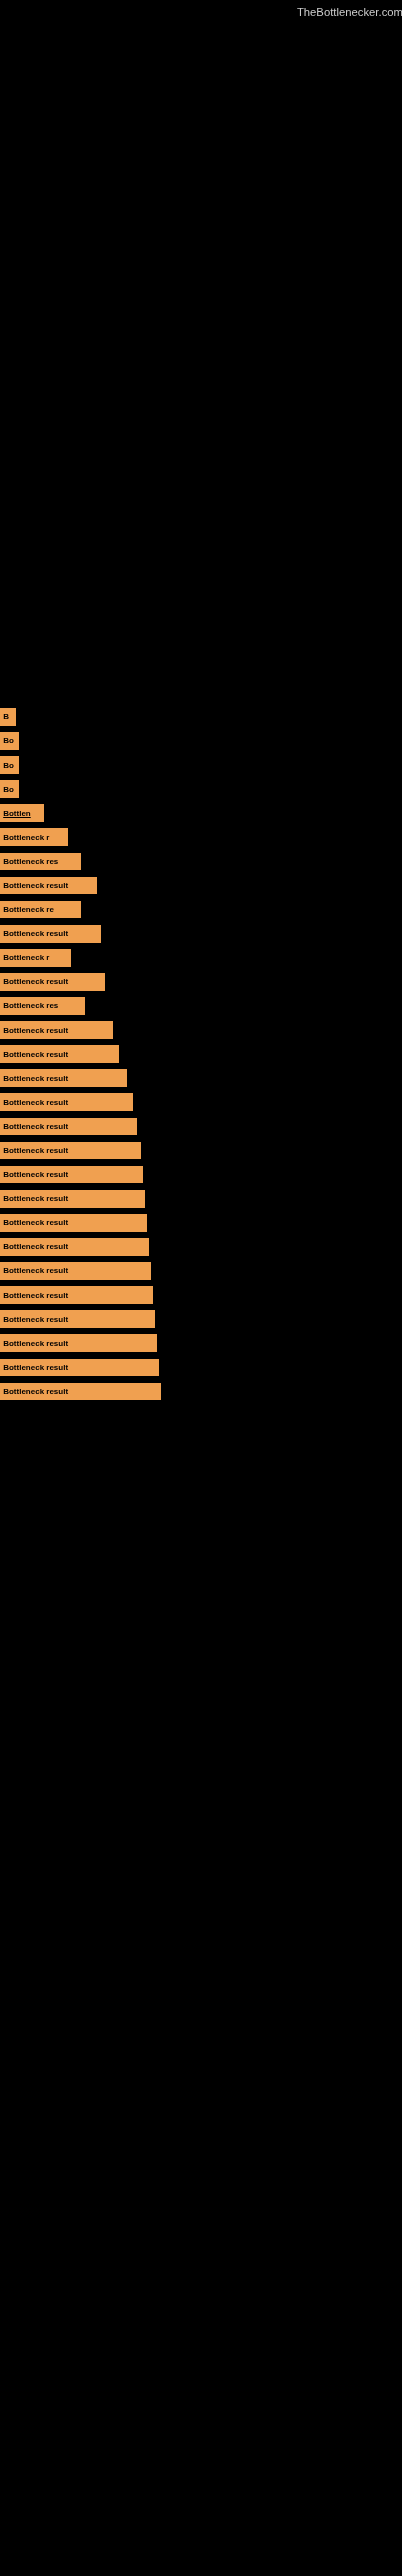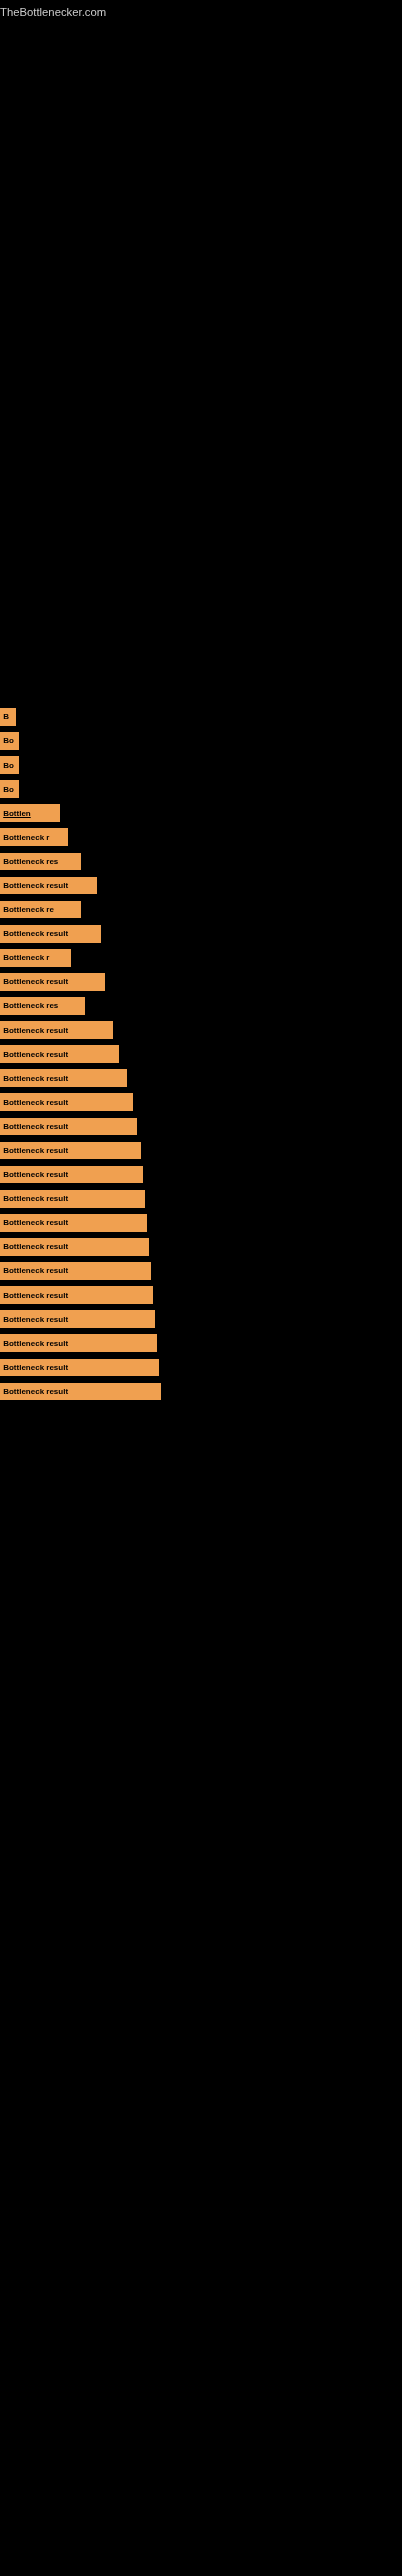--- a/index.html
+++ b/index.html
@@ -6,21 +6,21 @@
     body {
       background-color: #000;
       width: 403px;
       min-height: 2576px;
       font-family: Arial, sans-serif;
       position: relative;
     }
     .site-title {
       color: #ccc;
       font-size: 11.3px;
-      text-align: left;
+      text-align: right;
       padding-top: 6.4px;
       padding-bottom: 3.2px;
     }
     .chart-area {
       width: 100%;
       height: 338px;
       background: #000;
       position: relative;
     }
     .bar-container {
@@ -77,21 +77,21 @@
       <div class="bar" style="width: 19.3px;">
         <span class="bar-label">Bo</span>
       </div>
     </div>
     <div class="bar-row">
       <div class="bar" style="width: 19.3px;">
         <span class="bar-label">Bo</span>
       </div>
     </div>
     <div class="bar-row">
-      <div class="bar" style="width: 60px; text-decoration: underline;">
+      <div class="bar" style="width: 44px; text-decoration: underline;">
         <span class="bar-label">Bottlen</span>
       </div>
     </div>
     <div class="bar-row">
       <div class="bar" style="width: 68px;">
         <span class="bar-label">Bottleneck r</span>
       </div>
     </div>
     <div class="bar-row">
       <div class="bar" style="width: 81px;">

